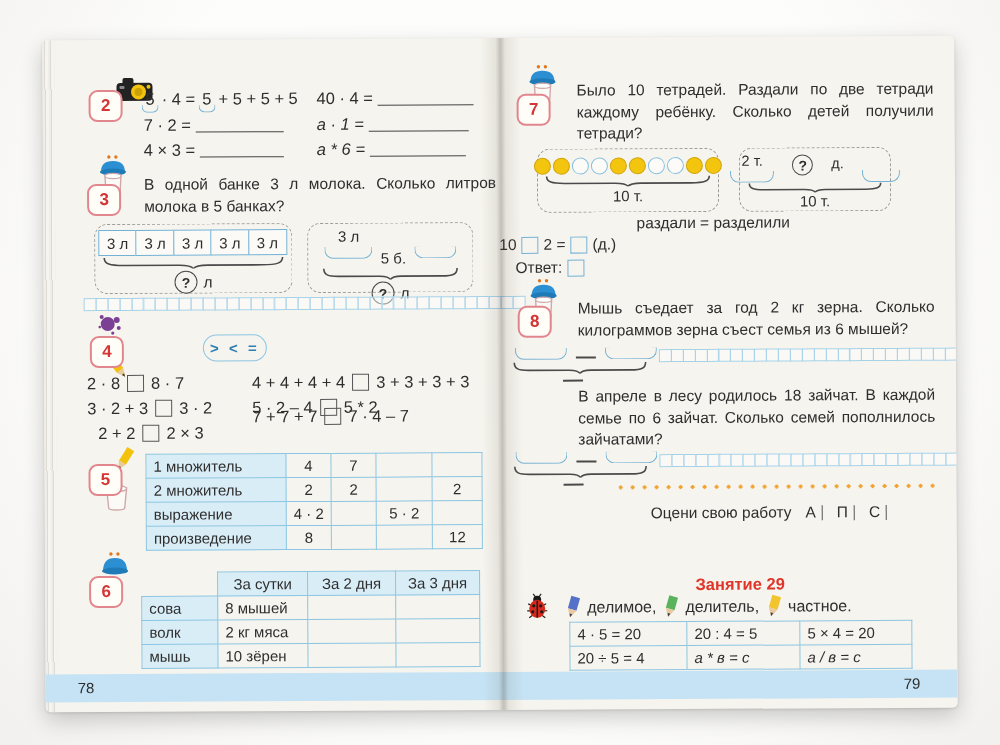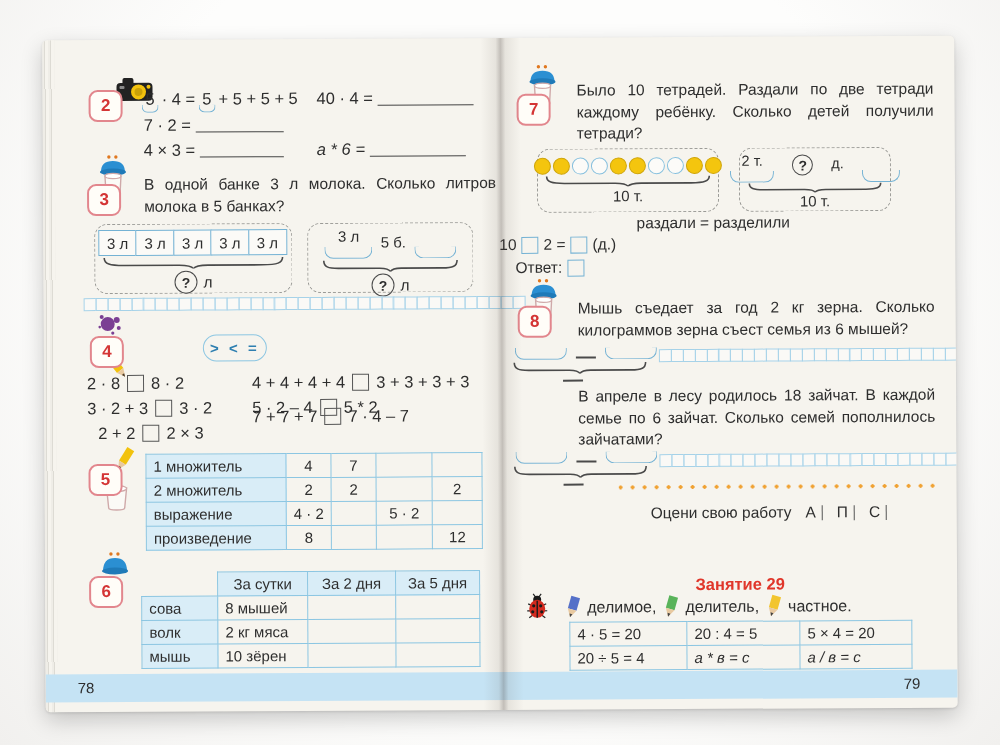--- a/index.html
+++ b/index.html
@@ -90,20 +90,24 @@
     <span class="blank" style="width:88px"></span>
   </div>
   <div class="eqrow abs" style="left:101px;top:101px">
     <span>4 × 3 =</span>
     <span class="blank" style="width:84px"></span>
   </div>
   <div class="eqrow abs" style="left:274px;top:50px">
     <span>40 · 4 =</span>
     <span class="blank" style="width:96px"></span>
   </div>
+  <div class="eqrow abs" style="left:274px;top:76px">
+    <span class="ital">а · 1 =</span>
+    <span class="blank" style="width:100px"></span>
+  </div>
   <div class="eqrow abs" style="left:274px;top:101px">
     <span class="ital">а * 6 =</span>
     <span class="blank" style="width:96px"></span>
   </div>
 
   <div class="abs" style="left:52px;top:114px">
     <svg width="36" height="44" viewBox="0 0 36 44">
       <circle cx="14" cy="3" r="1.7" fill="#e07820"></circle>
           <circle cx="21" cy="3" r="1.7" fill="#e07820"></circle>
       <path d="M6,18 Q6,7 18,7 Q30,7 30,18 Z" fill="#2b8fd2"></path>
@@ -131,21 +135,21 @@
       <span class="qcirc">?</span>
       <span>л</span>
     </div>
   </div>
   <div class="dashbox abs" style="left:264px;top:184px;width:164px;height:68px">
     <div style="display:flex;align-items:flex-start;justify-content:center;gap:8px;margin-top:4px">
       <div class="anscol">
         <span style="font-size:15px">3 л</span>
         <div class="slot" style="width:46px"></div>
       </div>
-      <span style="font-size:15px;margin-top:6px">5 б.</span>
+      <span style="font-size:15px;margin-top:22px">5 б.</span>
       <div class="anscol">
         <span style="font-size:15px">&nbsp;</span>
         <div class="slot" style="width:40px"></div>
       </div>
     </div>
     <svg class="bracesvg" style="margin:1px auto 0;display:block" width="136" height="12" viewBox="0 0 100 14" preserveAspectRatio="none">
       <path d="M1,1 C1,8 4,10 12,10 L42,10 C47,10 49,11 50,14 C51,11 53,10 58,10 L88,10 C96,10 99,8 99,1"></path>
     </svg>
     <div class="qrow" style="margin-top:2px">
       <span class="qcirc">?</span>
@@ -209,21 +213,21 @@
     <svg width="14" height="26" viewBox="0 0 14 26">
       <rect x="3" y="1" width="8" height="16" fill="#f2c20d"></rect>
       <polygon points="3,17 11,17 7,25" fill="#e8c9a0"></polygon>
       <polygon points="5.6,21.5 8.4,21.5 7,25" fill="#4a3a28"></polygon>
     </svg>
   </div>
   <div class="pill abs" style="left:159px;top:295px">&gt; &lt; =</div>
   <div class="cmprow abs" style="left:43px;top:334px">
     <span>2 · 8</span>
     <span class="cbox"></span>
-    <span>8 · 2</span>
+    <span>8 · 7</span>
   </div>
   <div class="cmprow abs" style="left:43px;top:359px">
     <span>3 · 2 + 3</span>
     <span class="cbox"></span>
     <span>3 · 2</span>
   </div>
   <div class="cmprow abs" style="left:54px;top:384px">
     <span>2 + 2</span>
     <span class="cbox"></span>
     <span>2 × 3</span>
@@ -316,21 +320,21 @@
           <col style="width:76px">
           <col style="width:90px">
           <col style="width:88px">
           <col style="width:84px">
         </colgroup>
     <tbody>
           <tr>
       <td class="ghost"></td>
       <td class="lab ctr">За сутки</td>
       <td class="lab ctr">За 2 дня</td>
-      <td class="lab ctr">За 5 дня</td>
+      <td class="lab ctr">За 3 дня</td>
     </tr>
     <tr>
       <td class="lab">сова</td>
       <td>8 мышей</td>
       <td></td>
             <td></td>
     </tr>
     <tr>
       <td class="lab">волк</td>
       <td>2 кг мяса</td>

